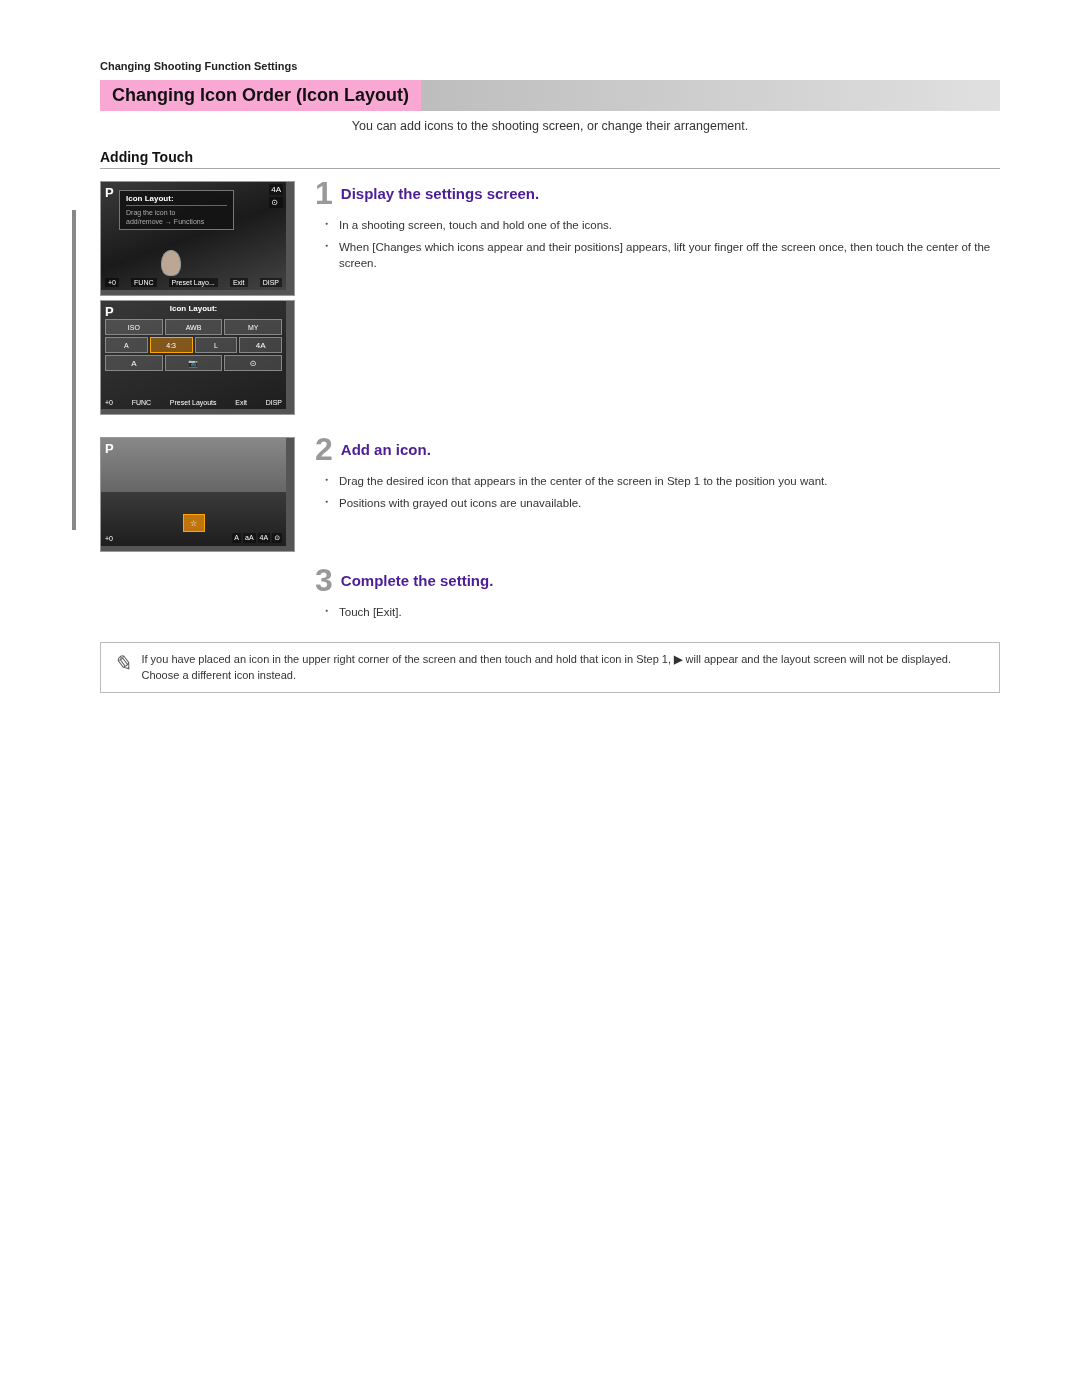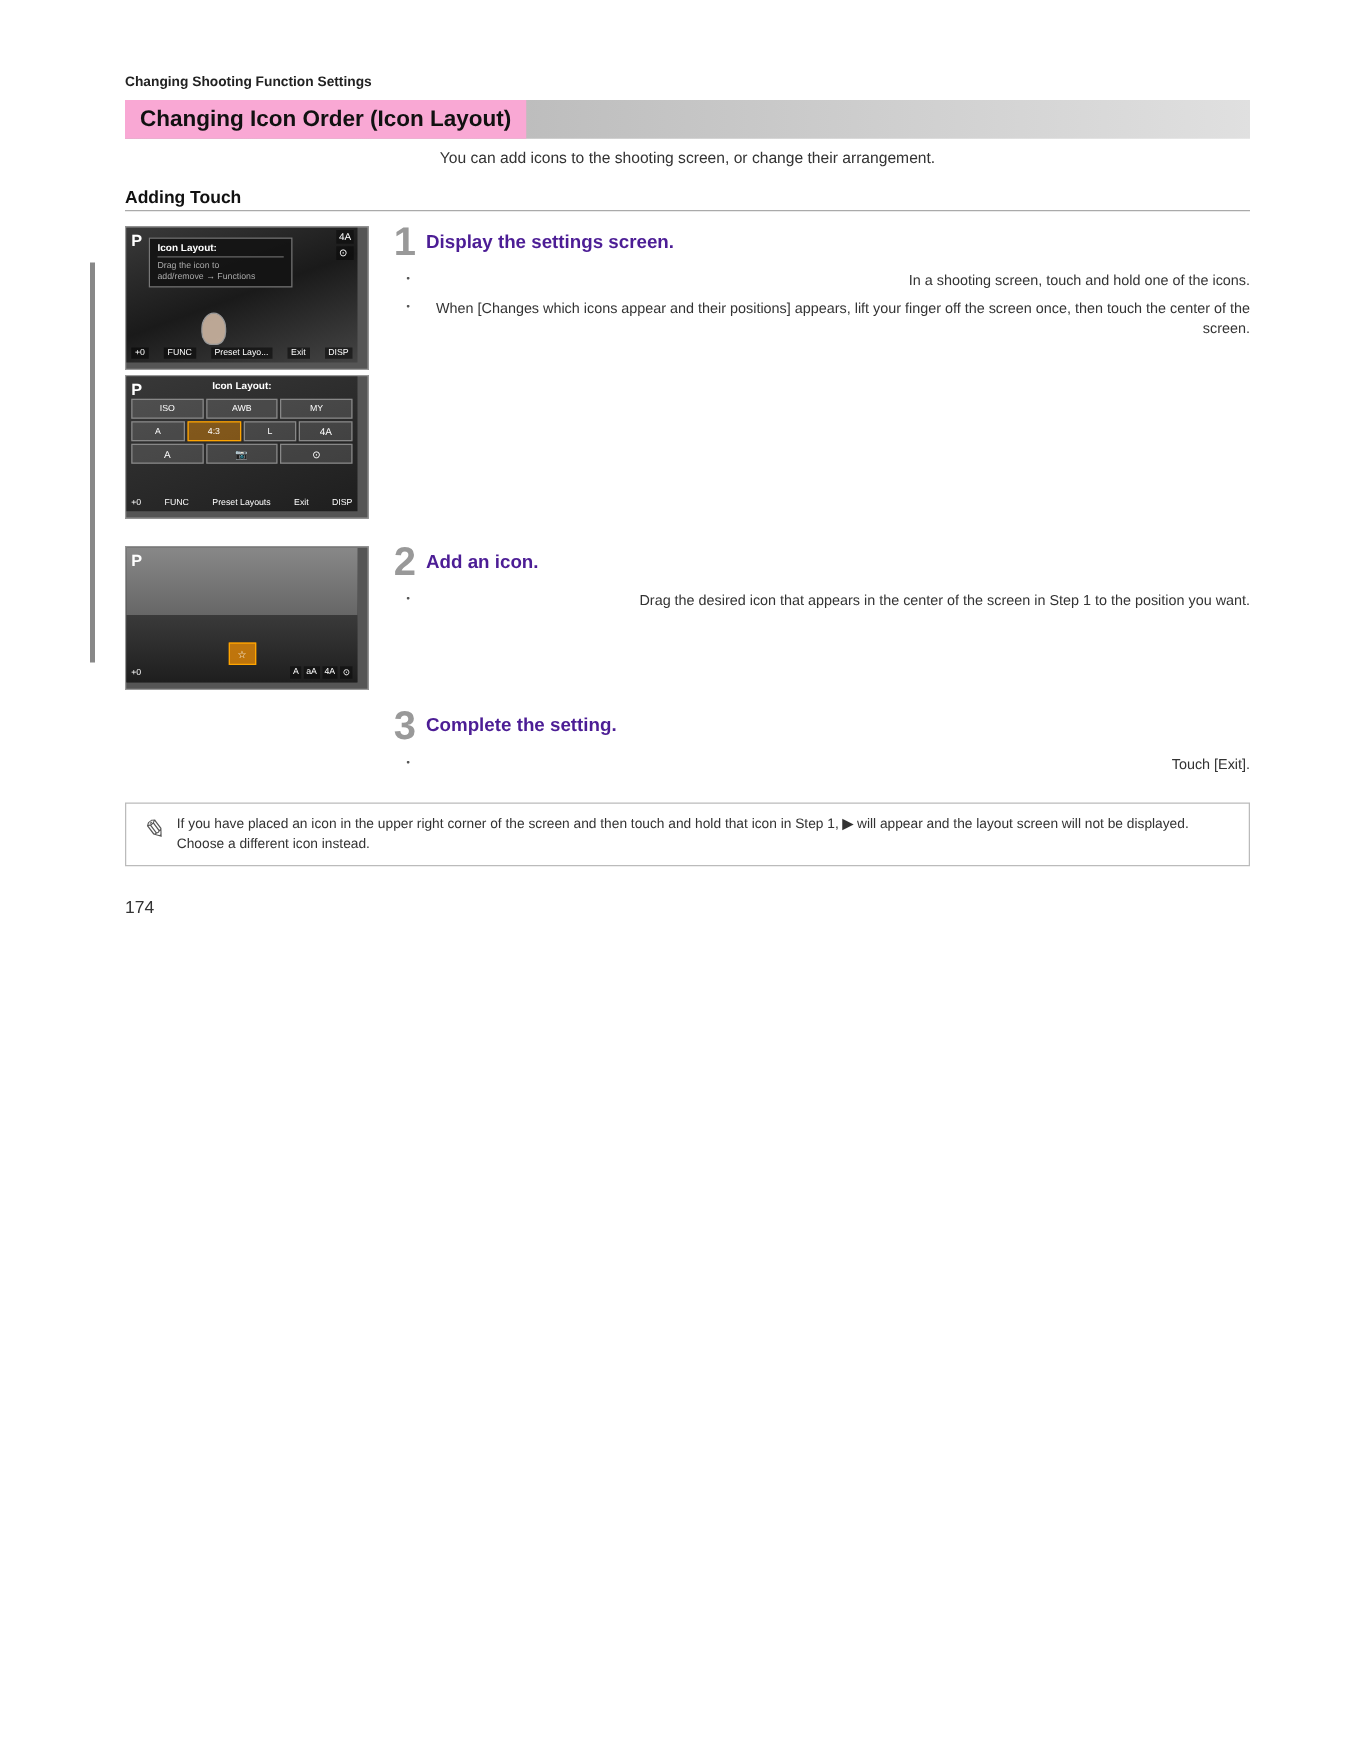--- a/index.html
+++ b/index.html
@@ -86,21 +86,20 @@
     .step-title {
       font-size: 15px;
       font-weight: bold;
       color: #4c1d95;
       padding-top: 4px;
     }
     .bullet-list {
       list-style: none;
       padding: 0;
       margin: 0 0 0 10px;
-      text-align: right;
     }
     .bullet-list li {
       font-size: 11.5px;
       color: #333;
       line-height: 1.45;
       margin-bottom: 5px;
       padding-left: 14px;
       position: relative;
     }
     .bullet-list li::before {
@@ -323,20 +322,21 @@
       </div>
     </div>
 
     <div class="step-content">
       <div class="step-header">
         <div class="step-number">2</div>
         <div class="step-title">Add an icon.</div>
       </div>
       <ul class="bullet-list">
         <li>Drag the desired icon that appears in the center of the screen in Step 1 to the position you want.</li>
+        <li>Positions with grayed out icons are unavailable.</li>
       </ul>
     </div>
   </div>
 
   <div style="display:flex;align-items:flex-start;margin-bottom:16px;">
     <div style="width:195px;flex-shrink:0;margin-right:20px;"></div>
     <div class="step-content">
       <div class="step-header">
         <div class="step-number">3</div>
         <div class="step-title">Complete the setting.</div>
@@ -347,15 +347,14 @@
     </div>
   </div>
 
   <div class="note-box">
     <div class="note-icon">✎</div>
     <div class="note-text">
       If you have placed an icon in the upper right corner of the screen and then touch and hold that icon in Step 1, <strong>▶</strong> will appear and the layout screen will not be displayed. Choose a different icon instead.
     </div>
   </div>
 
-  <div class="page-number">174</div>
 
 </div>
 
 </body></html>

